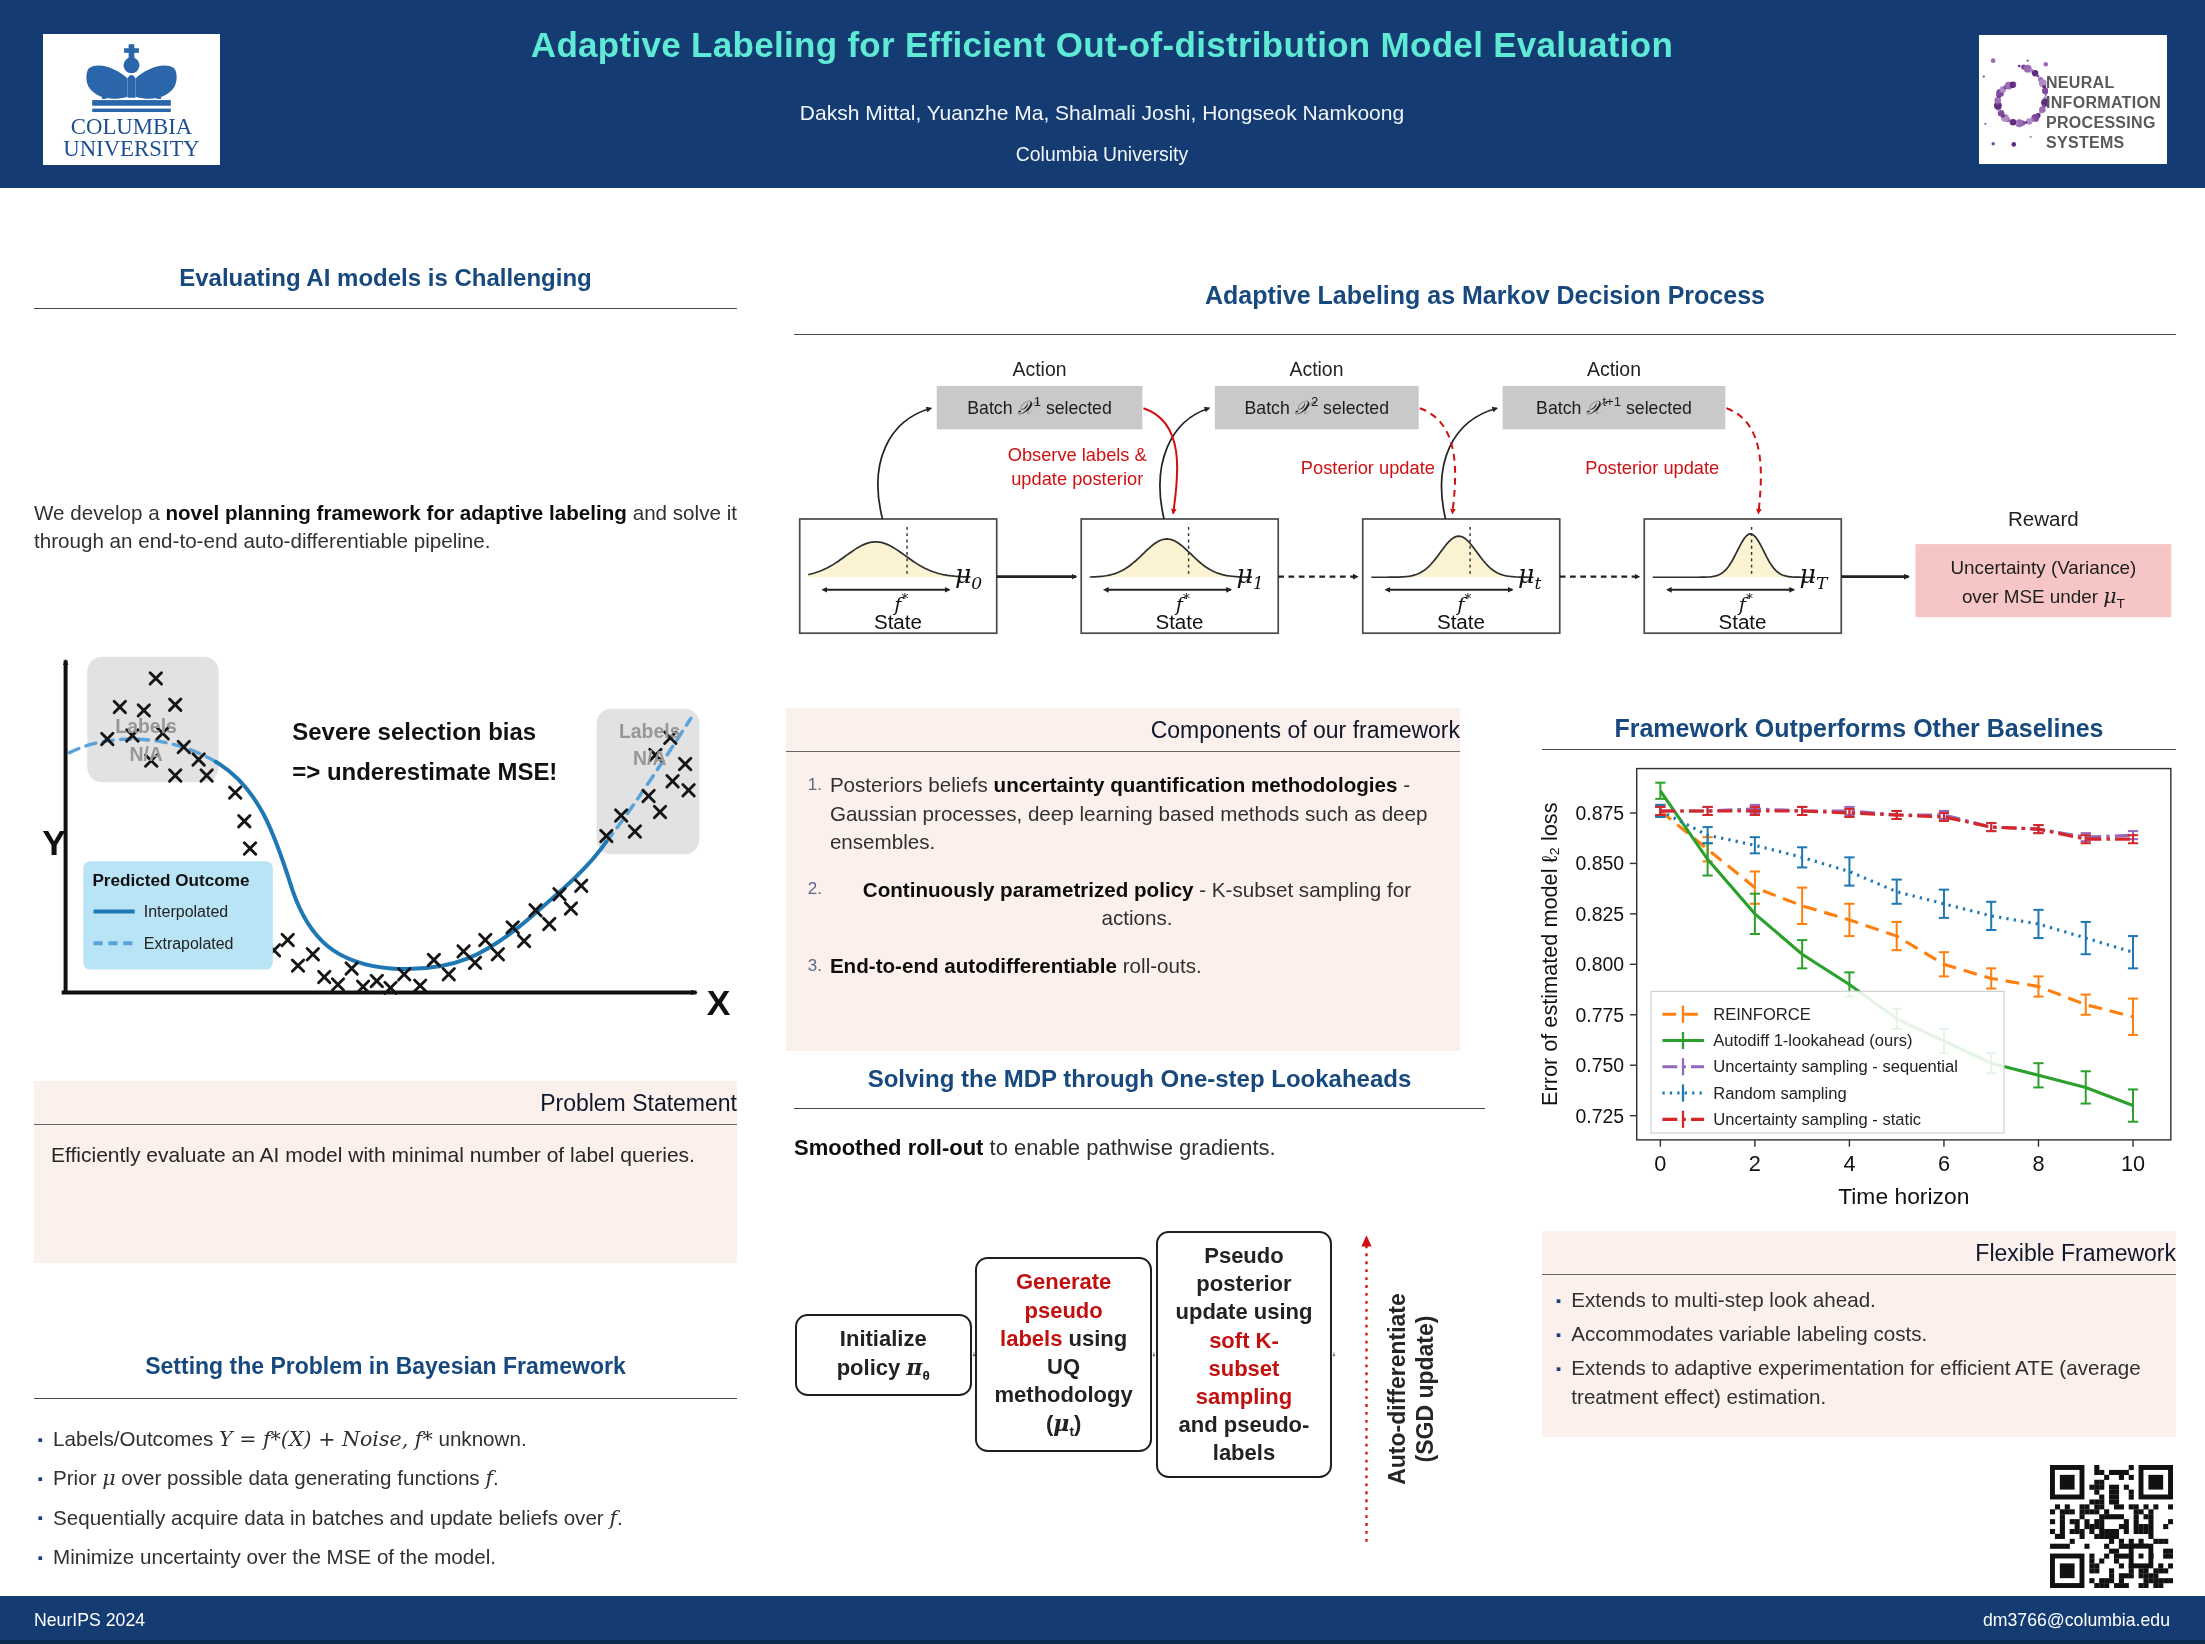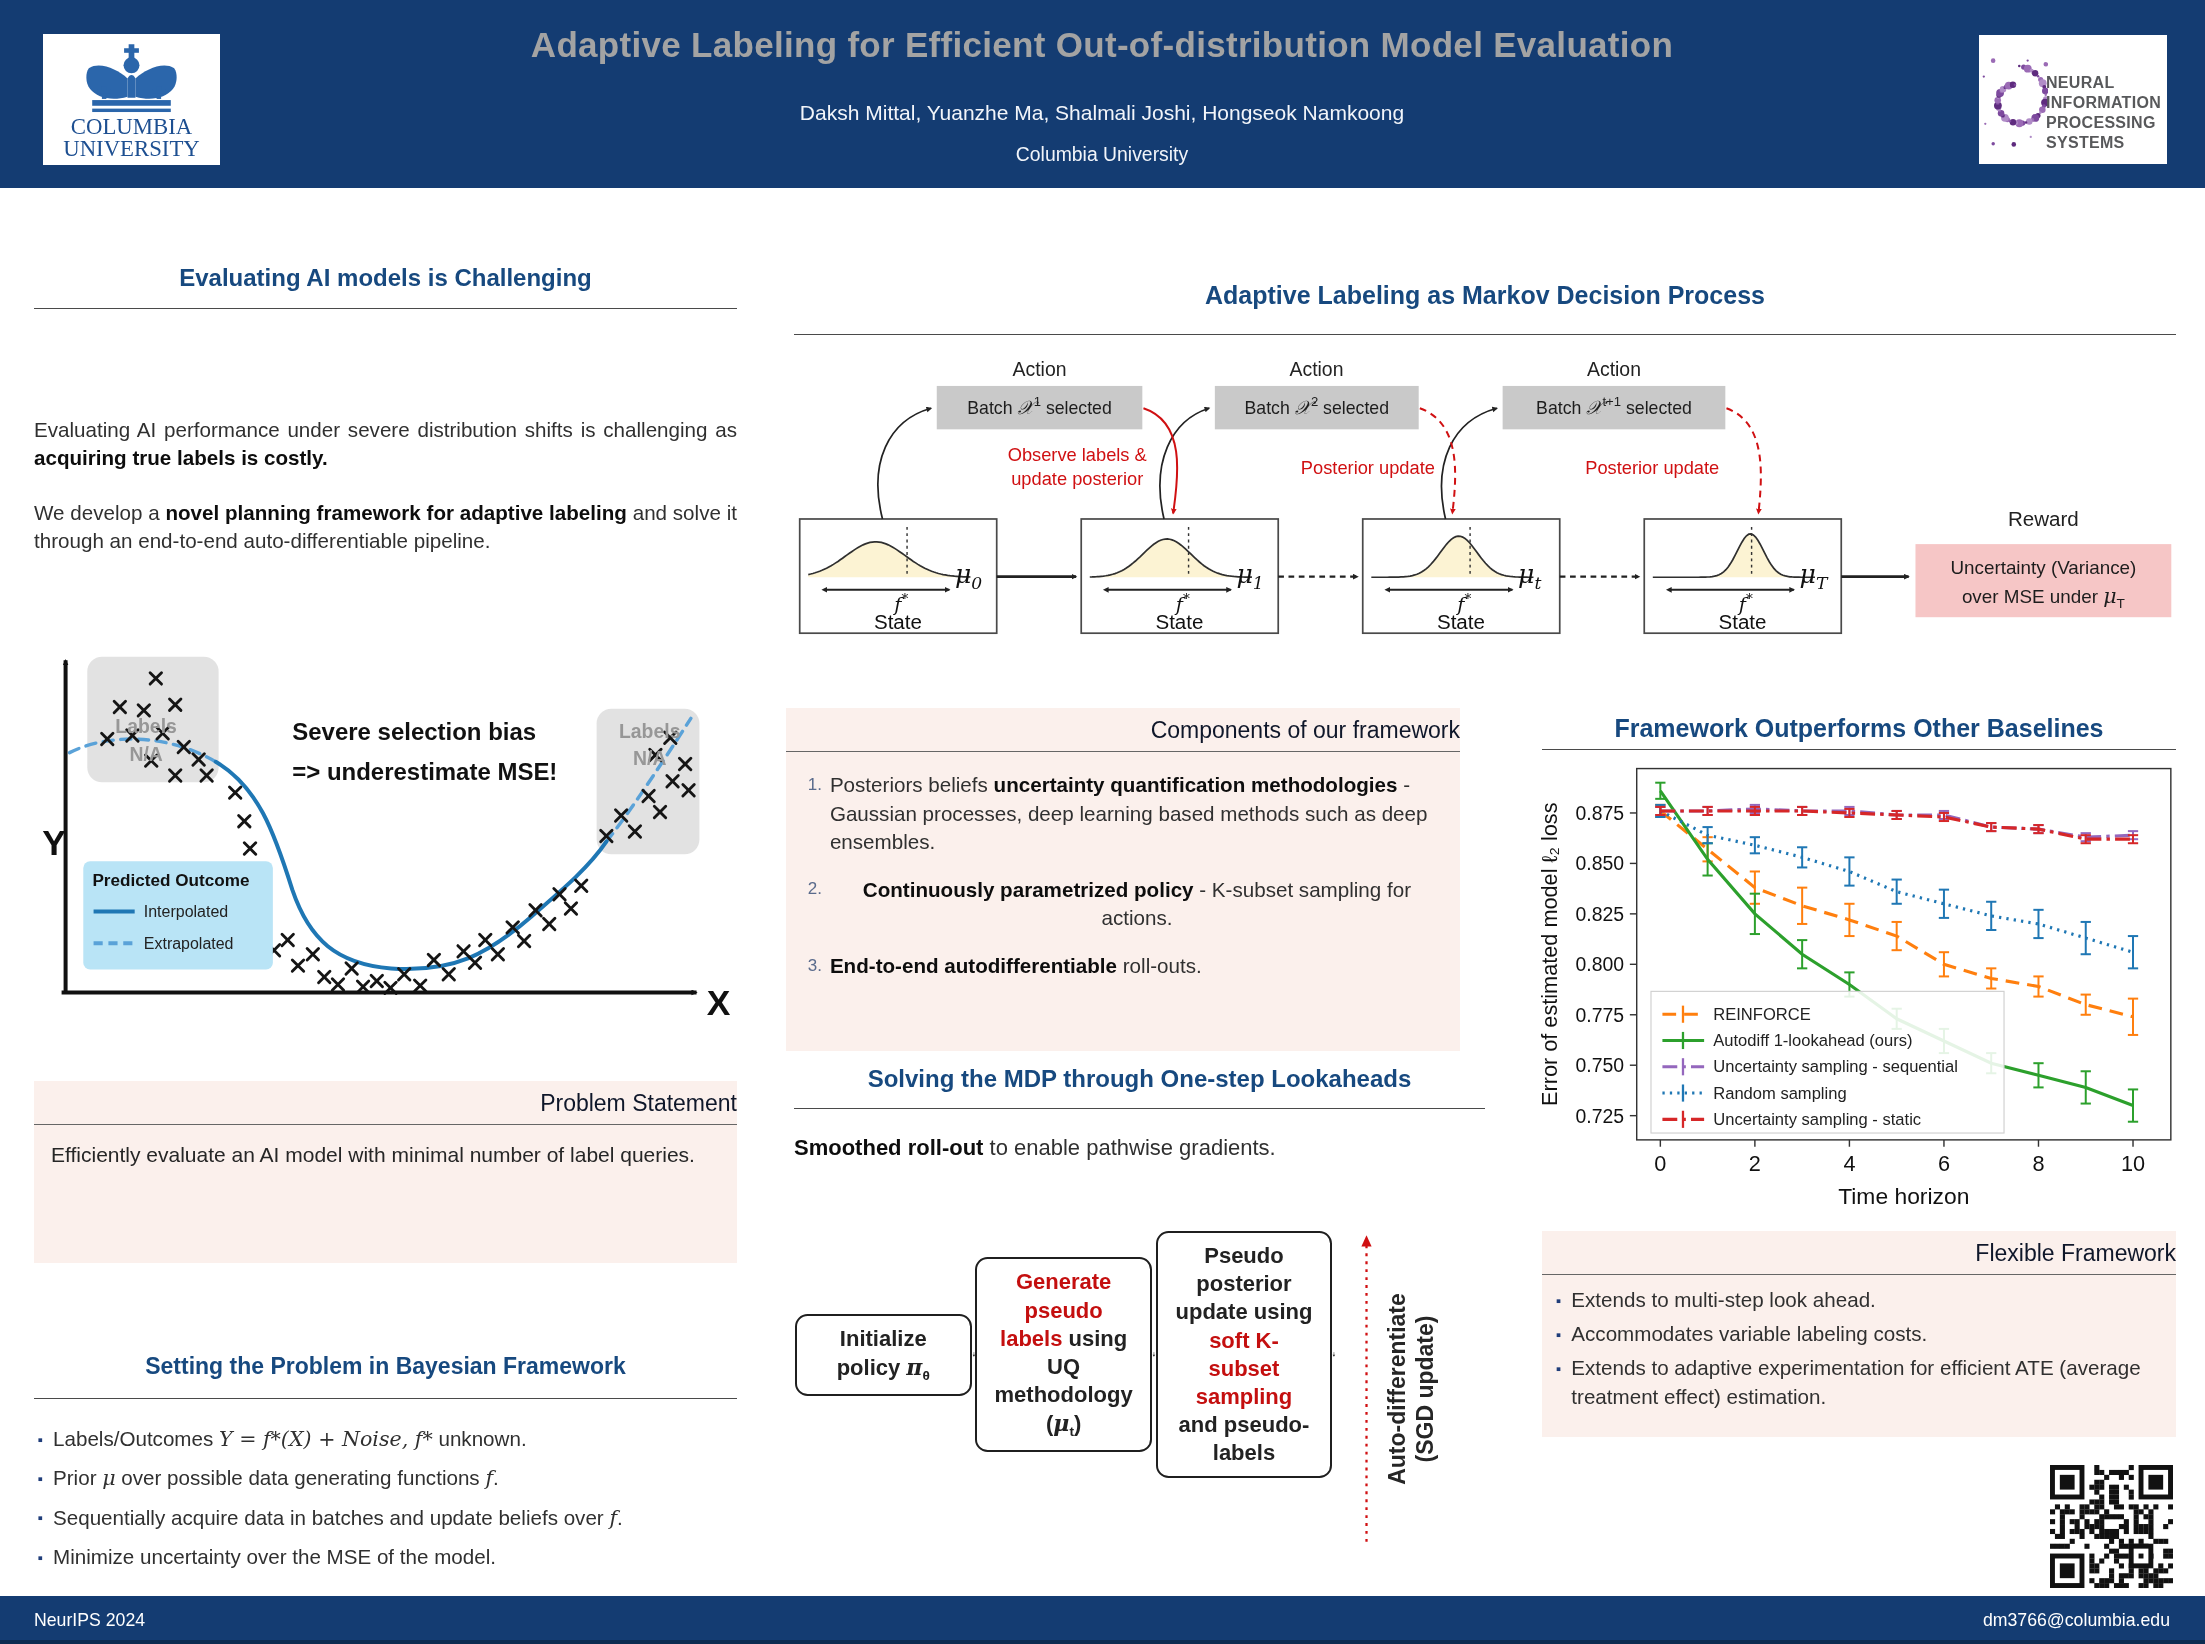--- a/index.html
+++ b/index.html
@@ -4,21 +4,21 @@
 <style>
   html,body{margin:0;padding:0;background:#ffffff;width:2205px;height:1645px;overflow:hidden;
     font-family:"Liberation Sans",sans-serif;-webkit-font-smoothing:antialiased;}
   #poster{position:relative;width:2205px;height:1645px;background:#ffffff;}
   .abs{position:absolute;}
   
   .band{background:#143c72;}
   #header{left:0;top:0;width:2205px;height:188px;}
   #footer{left:0;top:1596px;width:2205px;height:45px;}
   #footer-strip{left:0;top:1640px;width:2205px;height:4.6px;background:#0c2b50;}
-  .poster-title{left:228px;top:25px;width:1748px;text-align:center;color:#a3a3a3;
+  .poster-title{left:228px;top:25px;width:1748px;text-align:center;color:#5eead4;
     font-size:35px;font-weight:bold;letter-spacing:0.3px;}
   .poster-authors{left:228px;top:101px;width:1748px;text-align:center;color:#f2f5fa;font-size:21px;}
   .poster-affil{left:228px;top:143px;width:1748px;text-align:center;color:#f2f5fa;font-size:19.4px;}
   .logo-box{background:#ffffff;}
   #columbia-logo{left:43px;top:34px;width:177px;height:131px;text-align:center;}
   #nips-logo{left:1979px;top:35px;width:188px;height:129px;}
   .nips-text{position:absolute;left:67px;top:38px;color:#58595b;font-size:16px;font-weight:bold;
     letter-spacing:0.3px;line-height:1.25;}
   
   .sec-title{color:#17497f;font-weight:bold;text-align:center;}
@@ -139,23 +139,20 @@
         <div>INFORMATION</div>
         <div>PROCESSING</div>
         <div>SYSTEMS</div>
       </div>
     </div>
   </div>
 
   <div class="abs sec-title" style="left:34px;top:264px;width:703px;font-size:24px;">Evaluating AI models is Challenging</div>
   <div class="abs rule" style="left:34px;top:308px;width:703px;"></div>
 
-  <div class="abs body-text" style="left:34px;top:416px;width:703px;">
-    <span>Evaluating AI performance under severe distribution shifts is challenging as </span><span class="b">acquiring true labels is costly.</span>
-  </div>
   <div class="abs body-text" style="left:34px;top:499px;width:703px;">
     <span>We develop a </span><span class="b">novel planning framework for adaptive labeling</span><span> and solve it through an end-to-end auto-differentiable pipeline.</span>
   </div>
 
   <svg id="scatter-fig" class="abs" style="left:34px;top:643px;" width="697" height="394" viewBox="0 0 1220 690">
       <defs>
         <marker id="sArr" markerWidth="12" markerHeight="12" refX="9" refY="5" orient="auto" markerUnits="userSpaceOnUse">
           <path d="M0,0 L11,5 L0,10 z" fill="#111"></path>
         </marker>
       </defs>

